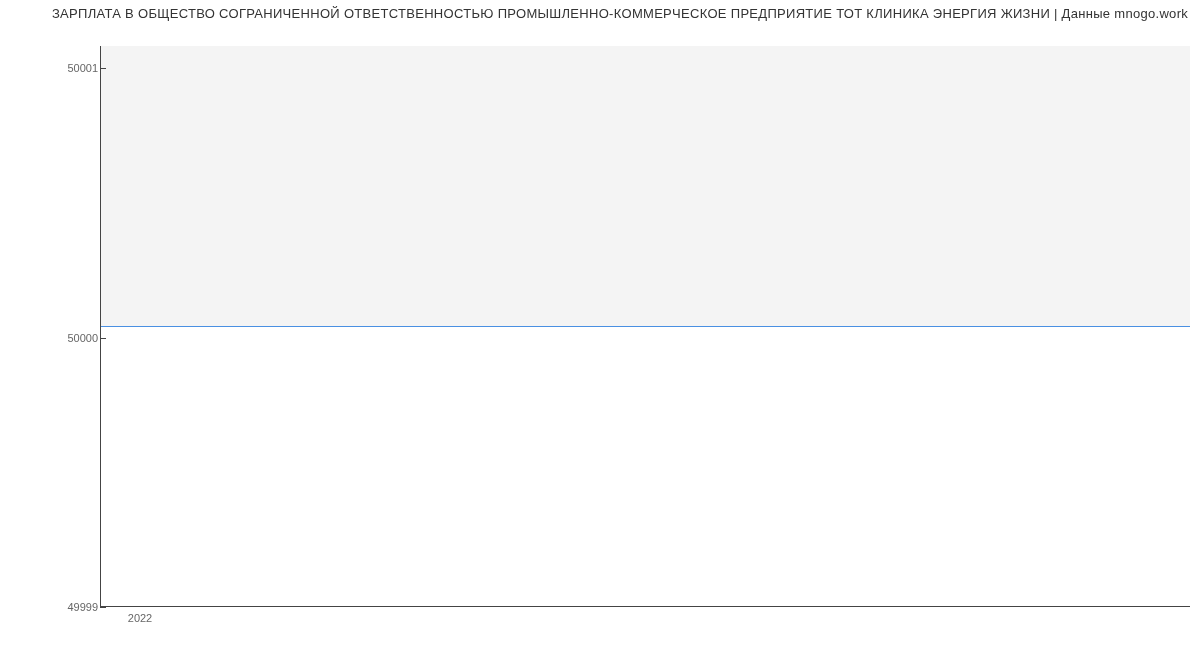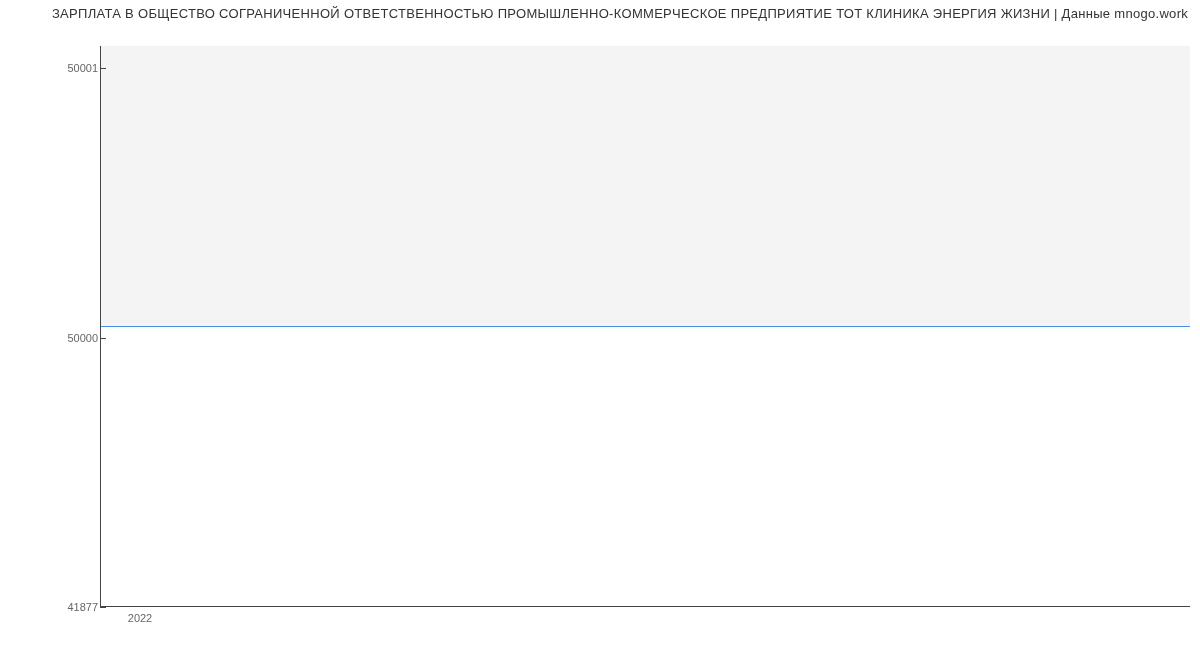--- a/index.html
+++ b/index.html
@@ -88,21 +88,21 @@
 
 <div class="ytick" style="top:46px;margin-top:22px;">
   <span>50001</span>
   <span class="mark"></span>
 </div>
 <div class="ytick" style="top:326px;margin-top:12px;">
   <span>50000</span>
   <span class="mark"></span>
 </div>
 <div class="ytick" style="top:607px;">
-  <span>41877</span>
+  <span>49999</span>
   <span class="mark"></span>
 </div>
 
 <div class="xtick" style="left:100px;">
   <span>2022</span>
 </div>
 <div class="xtick" style="left:1180px;font-family:Liberation Mono, monospace;">
   <span>2023</span>
 </div>
 

